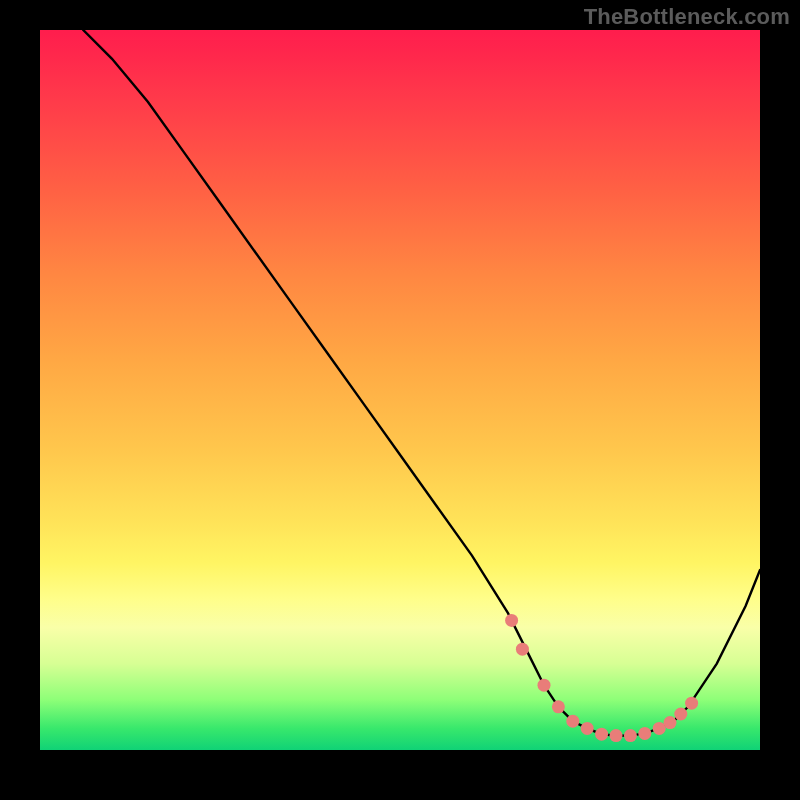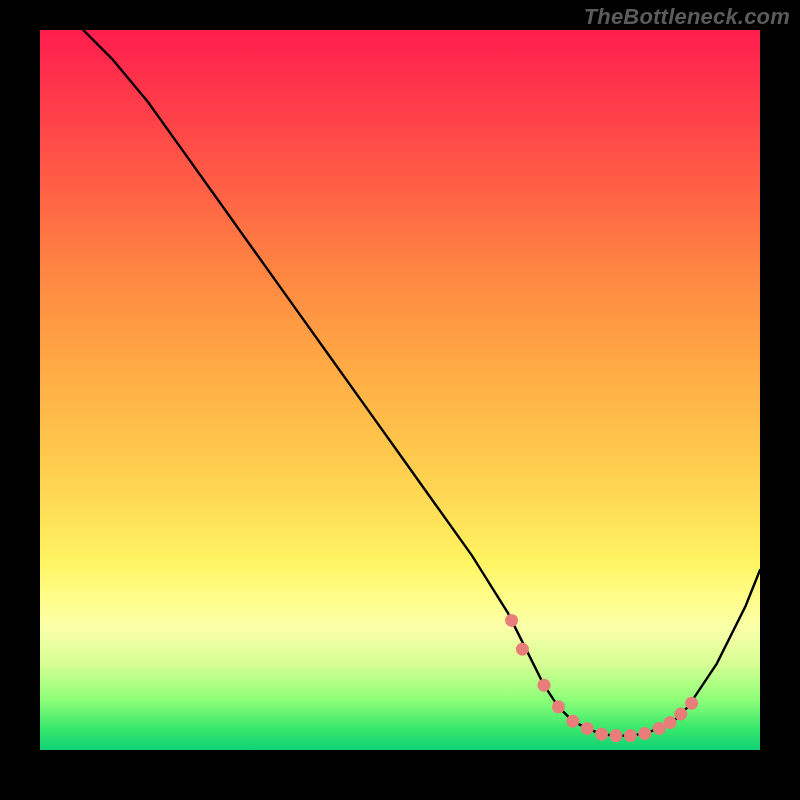--- a/index.html
+++ b/index.html
@@ -9,21 +9,20 @@
     height: 800px;
     background: #000;
     overflow: hidden;
     font-family: Arial, Helvetica, sans-serif;
   }
   .frame {
     position: relative;
     width: 800px;
     height: 742px;
     background: #000;
-    font-style: italic;
   }
   .watermark {
     position: absolute;
     top: 4px;
     right: 10px;
     font-size: 22px;
     font-weight: 600;
     color: #5b5b5b;
     letter-spacing: 0.2px;
     z-index: 5;

